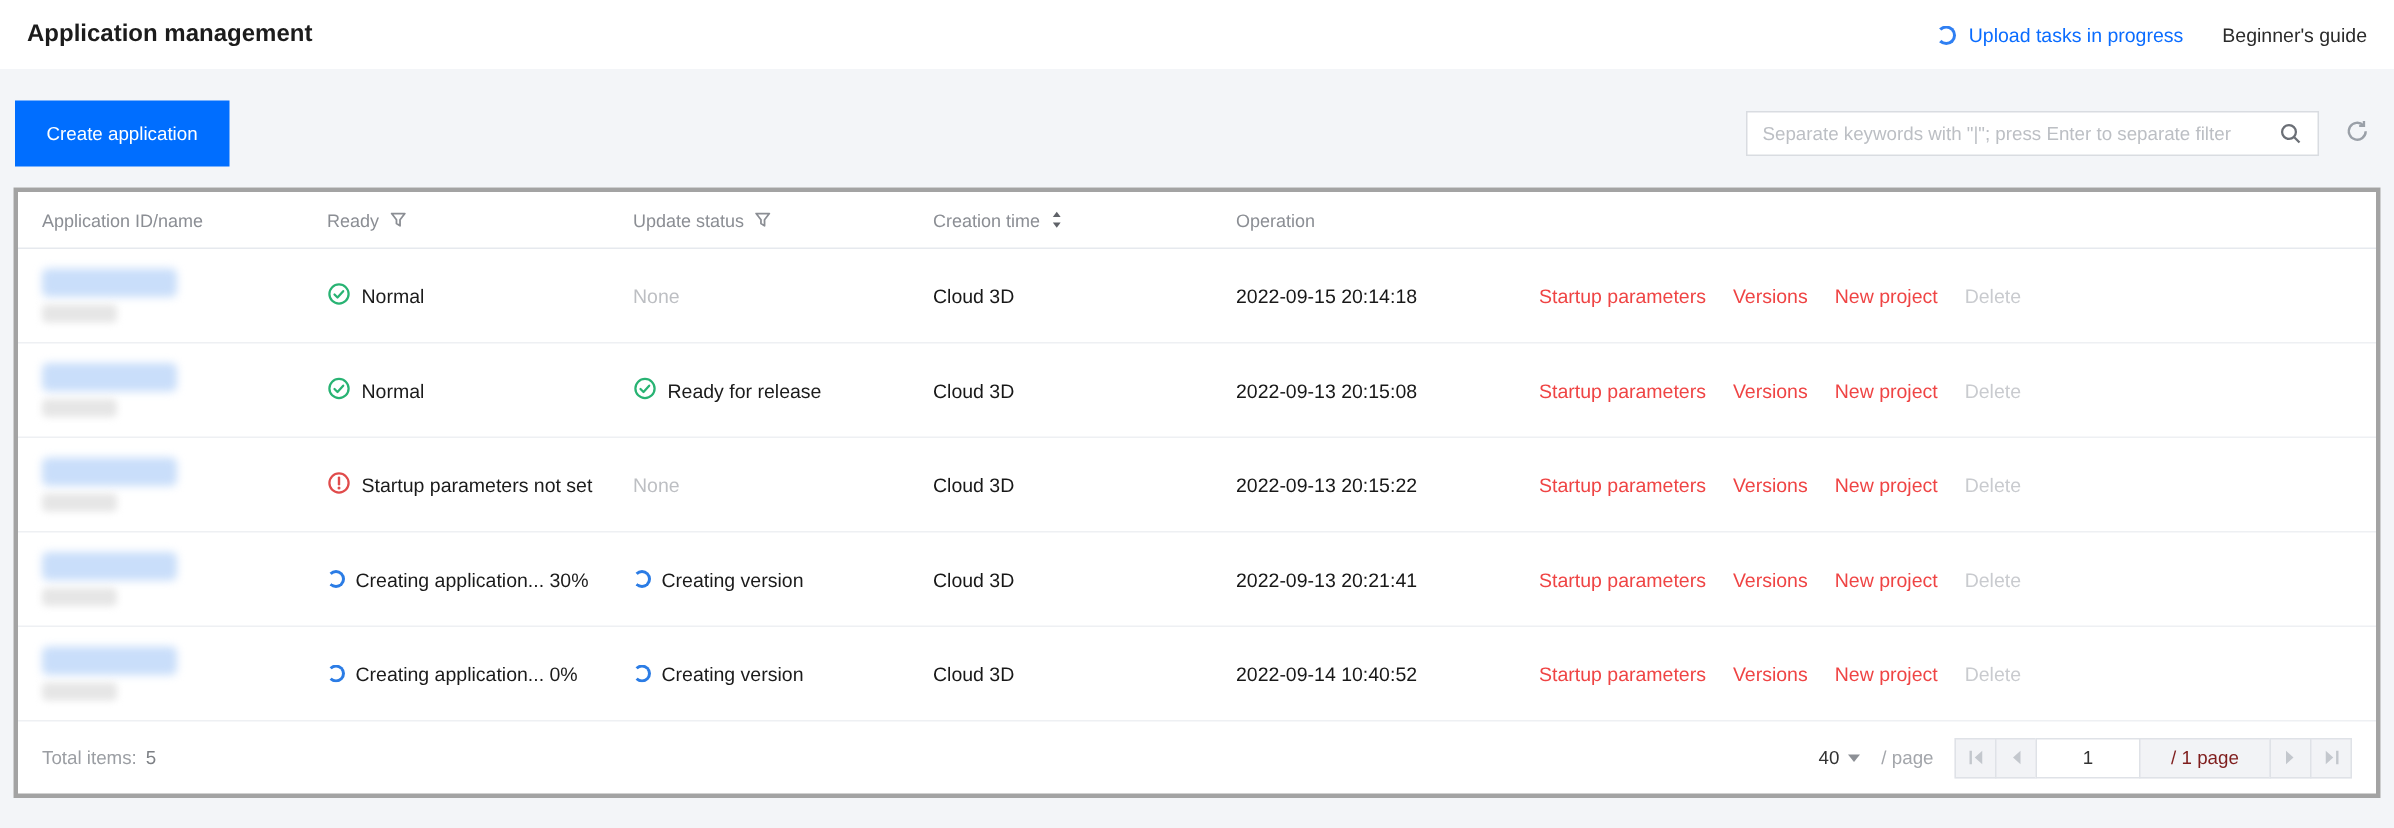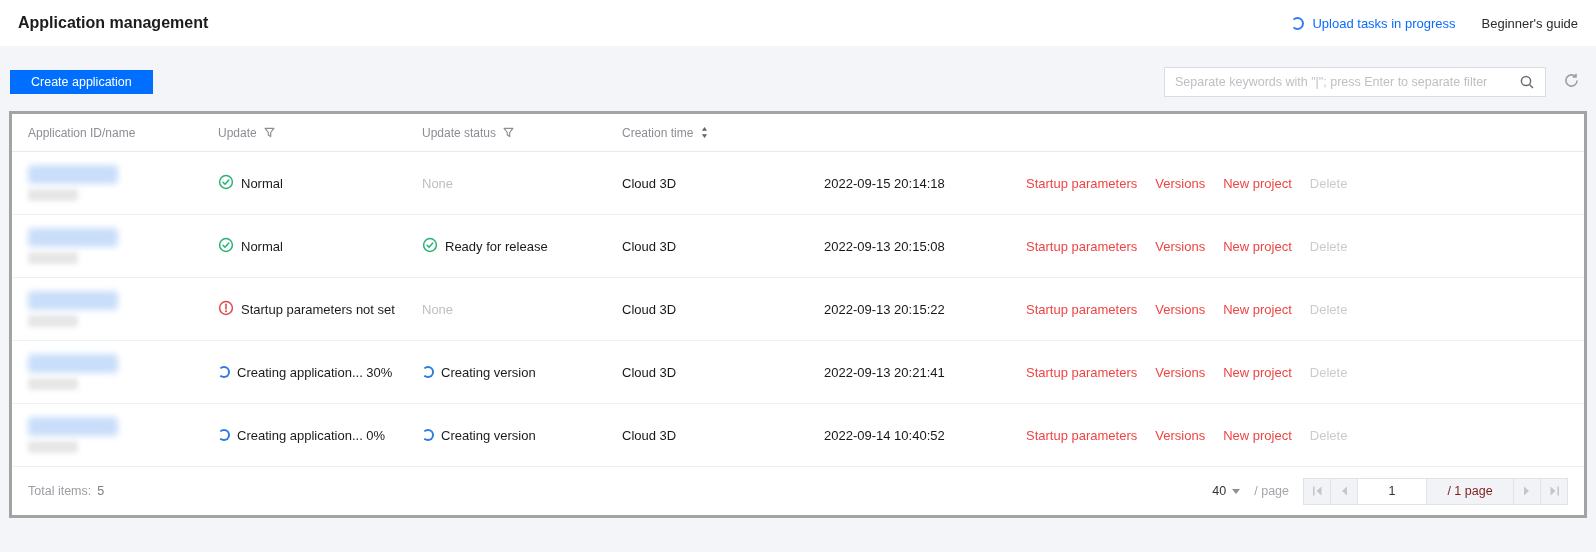--- a/index.html
+++ b/index.html
@@ -27,21 +27,21 @@
     animation:spin 1s linear infinite; flex:0 0 auto;
   }
   .spinner.lg{ width:13px; height:13px; border-color:#2f7ff2; border-left-color:transparent; }
   @keyframes spin{ to{ transform:rotate(360deg);} }
   
   .toolbar{
     display:flex; align-items:center; justify-content:space-between;
     padding:21px 10px 14px 10px;
   }
   .create-btn{
-    background:#006eff; color:#fff; border:none; height:24px;
+    background:#006eff; color:#fff; border:none; height:44px;
     padding:0 21px; font-size:12.5px; cursor:pointer;
     font-family:inherit;
   }
   .toolbar-right{ display:flex; align-items:center; gap:10px; }
   .search-box{
     position:relative; width:382px; height:30px; background:#fff;
     border:1px solid #d9dce1; display:flex; align-items:center;
   }
   .search-box input{
     flex:1; border:none; outline:none; height:100%; padding:0 34px 0 10px;
@@ -148,21 +148,21 @@
   </div>
 </div>
 
 <div class="card">
 
   <div class="thead">
     <div class="cell">
       <span>Application ID/name</span>
     </div>
     <div class="cell">
-      <span>Update</span>
+      <span>Ready</span>
       <span class="hdr-icon">
         <svg width="11" height="11" viewBox="0 0 12 12">
             <path d="M1.2 1.5h9.6L7.3 6v4.4L4.7 8.8V6z" fill="none" stroke="#8b8e94" stroke-width="1.3" stroke-linejoin="round"></path>
           </svg>
       </span>
     </div>
     <div class="cell">
       <span>Update status</span>
       <span class="hdr-icon">
         <svg width="11" height="11" viewBox="0 0 12 12">
@@ -171,20 +171,23 @@
       </span>
     </div>
     <div class="cell">
       <span>Creation time</span>
       <span class="hdr-icon">
         <svg width="9" height="13" viewBox="0 0 8 14">
             <path d="M4 1.2L6.8 5H1.2z" fill="#5f6268"></path>
             <path d="M4 12.8L1.2 9h5.6z" fill="#5f6268"></path>
           </svg>
       </span>
+    </div>
+    <div class="cell">
+      <span>Operation</span>
     </div>
   </div>
 
   <div class="trow">
     <div class="cell">
         <div class="blur-wrap">
       <div class="blur-id"></div>
       <div class="blur-name"></div>
     </div>
       </div>

